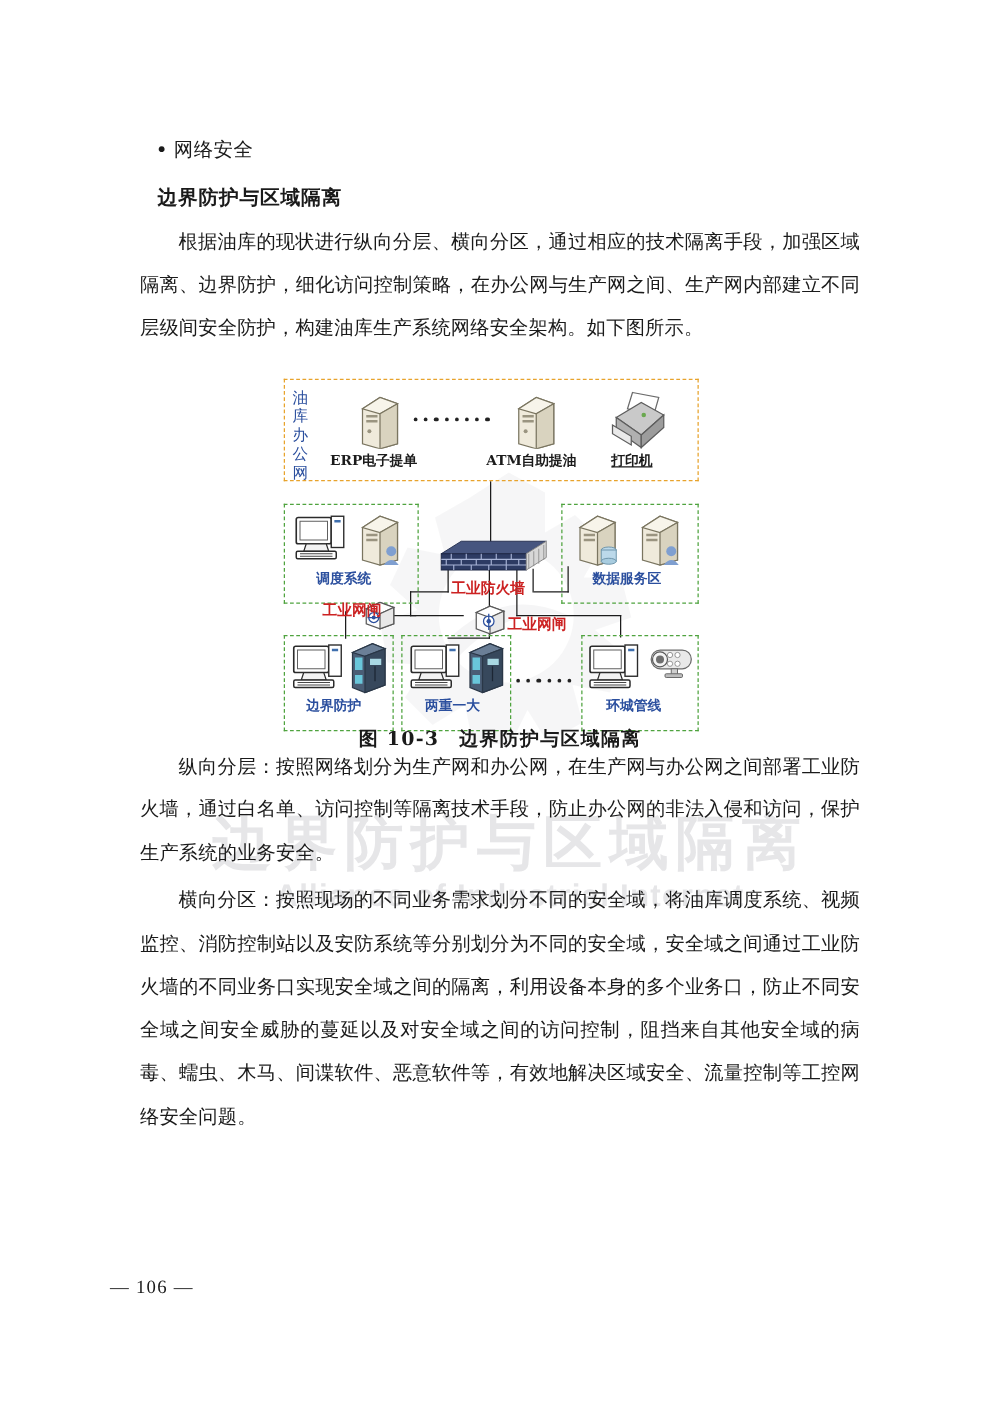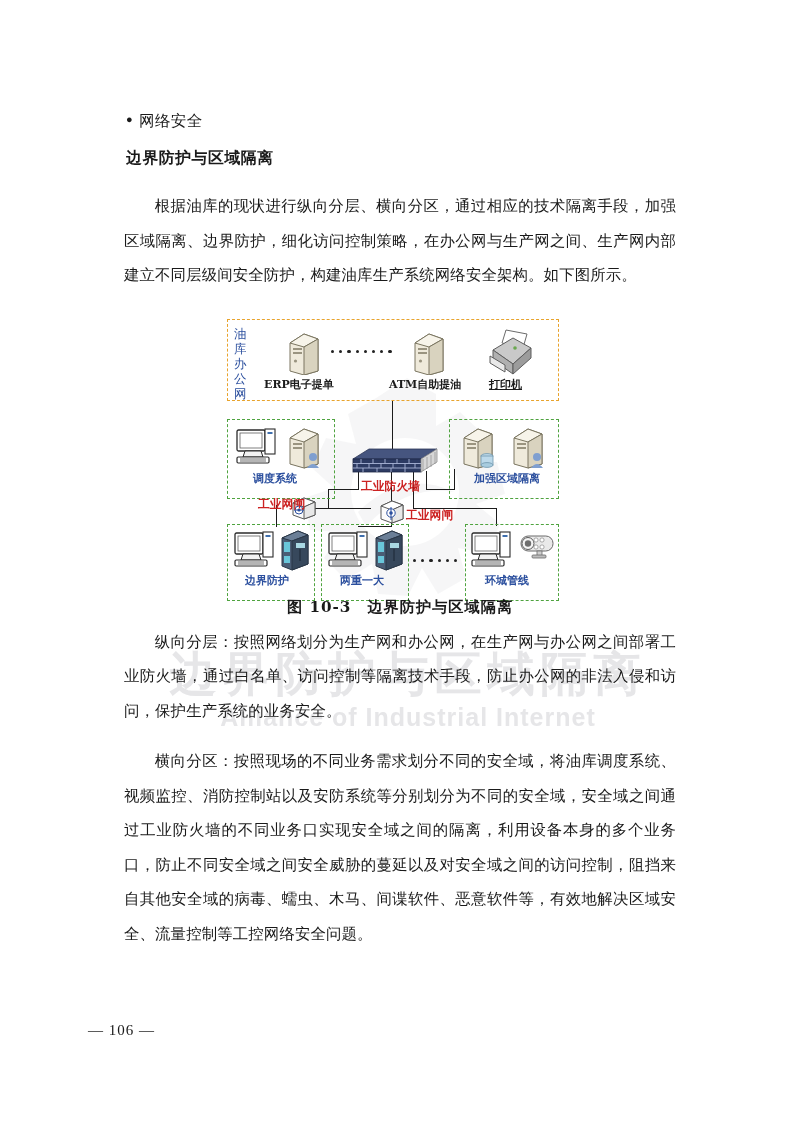--- a/index.html
+++ b/index.html
@@ -90,21 +90,21 @@
     font-weight: bold;
     line-height: 30px;
     margin: 0 0 4px 18px;
     letter-spacing: 0.6px;
     font-family: "DejaVu Serif", "Liberation Serif", serif;
   }
 
   p.body {
     font-size: 15.4px;
     line-height: 34.5px;
-    margin: 16px;
+    margin: 4px;
     text-align: justify;
     text-justify: inter-ideograph;
     text-indent: 2em;
     letter-spacing: 0.15px;
   }
   p.body + p.body { margin-top: 0px; }
 
   
   .figure-wrap {
     position: relative;
@@ -347,21 +347,21 @@
         </svg>
         <svg class="icon-abs" style="left:284px; top:107px;" width="36" height="44" viewBox="0 0 36 44">
           <polygon points="3,12 17,3 31,8 31,38 17,42 3,38" fill="#efeadb" stroke="#7a7560" stroke-width="1"></polygon>
           <polygon points="3,12 17,3 31,8 17,16" fill="#f7f4ea" stroke="#7a7560" stroke-width="1"></polygon>
           <polygon points="17,16 31,8 31,38 17,42" fill="#d9d3bf" stroke="#7a7560" stroke-width="1"></polygon>
           <rect x="6" y="17" width="9" height="2" fill="#9a9480"></rect>
           <rect x="6" y="21" width="9" height="2" fill="#9a9480"></rect>
           <circle cx="26" cy="31" r="4" fill="#7f9fd0"></circle>
           <path d="M20 42 q6 -8 12 0 z" fill="#7f9fd0"></path>
         </svg>
-        <div class="node-label" style="left:247px; top:152px;">加强区域隔离</div>
+        <div class="node-label" style="left:247px; top:152px;">数据服务区</div>
 
         <svg class="icon-abs" style="left:124px; top:128px;" width="88" height="30" viewBox="0 0 88 30">
           <polygon points="2,12 70,12 86,2 18,2" fill="#46557f" stroke="#2b3555" stroke-width="0.8"></polygon>
           <rect x="2" y="12" width="68" height="13" fill="#2d3b63" stroke="#1d2745" stroke-width="0.8"></rect>
           <polygon points="70,12 86,2 86,15 70,25" fill="#d7d7d7" stroke="#8a8a8a" stroke-width="0.8"></polygon>
           <g stroke="#aab6d8" stroke-width="0.9">
             <line x1="2" y1="16.5" x2="70" y2="16.5"></line>
             <line x1="2" y1="21" x2="70" y2="21"></line>
             <line x1="10" y1="12" x2="10" y2="16.5"></line>
               <line x1="22" y1="12" x2="22" y2="16.5"></line>

